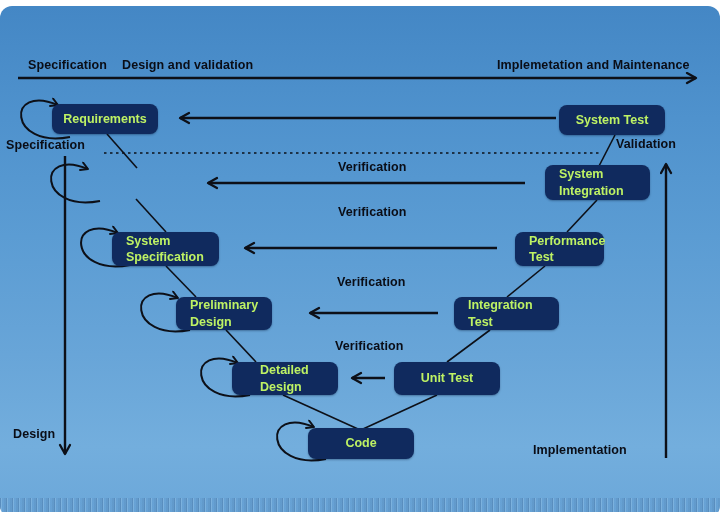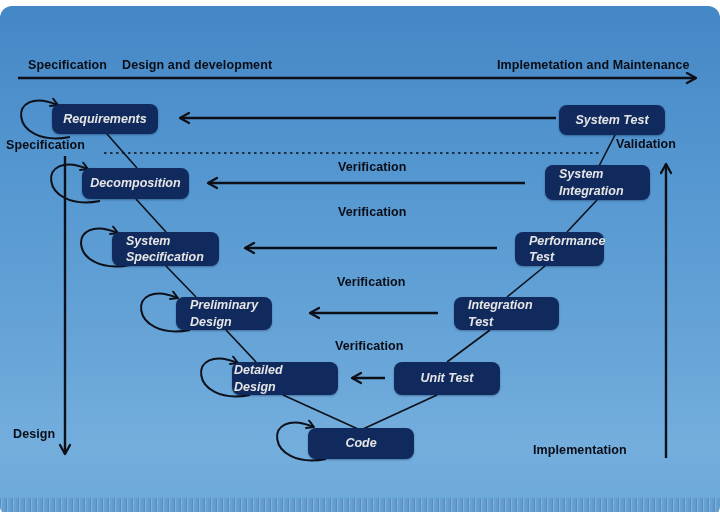--- a/index.html
+++ b/index.html
@@ -8,25 +8,24 @@
     background:linear-gradient(180deg,#4487c5 0%,#4f92cd 22%,#5b9cd3 45%,#68a5d8 68%,#73aedd 86%,#6ba7d9 100%);
     font-family:"Liberation Sans","DejaVu Sans",sans-serif;
     margin-top:6px;
   }
   .lines{position:absolute;left:0;top:0;width:720px;height:512px;}
   .lbl{
     position:absolute;font-weight:bold;font-size:12.5px;color:#0a0d16;
     white-space:nowrap;letter-spacing:0.1px;
   }
   .box{
-    position:absolute;background:#102a5e;color:#e5e5e5;border-radius:8px;
+    position:absolute;background:#102a5e;color:#bef264;border-radius:8px;
     font-weight:bold;font-size:12.5px;line-height:1.3;display:flex;align-items:center;
     padding:0 14px;white-space:pre-line;box-sizing:border-box;
     box-shadow:0 1px 2px rgba(0,20,50,0.35);
-    font-style:italic;
   }
   .box.center{justify-content:center;text-align:center;padding:0 4px;}
   .noise{
     position:absolute;left:0;right:0;bottom:4px;height:16px;opacity:.65;
     background:repeating-linear-gradient(90deg,
       rgba(12,34,78,.30) 0 1px, rgba(255,255,255,.16) 1px 2px,
       rgba(70,120,180,.22) 2px 4px, rgba(20,50,100,.18) 4px 6px);
   }
 </style>
 </head>
@@ -73,40 +72,39 @@
 
     <path d="M70,131 C8,143 6,77 58,99" stroke="#0d1018" stroke-width="2" fill="none" marker-end="url(#chevS)"></path>
     <path d="M100,195 C38,207 36,141 88,163" stroke="#0d1018" stroke-width="2" fill="none" marker-end="url(#chevS)"></path>
     <path d="M130,259 C68,271 66,205 118,227" stroke="#0d1018" stroke-width="2" fill="none" marker-end="url(#chevS)"></path>
     <path d="M190,324 C128,336 126,270 178,292" stroke="#0d1018" stroke-width="2" fill="none" marker-end="url(#chevS)"></path>
     <path d="M250,389 C188,401 186,335 238,357" stroke="#0d1018" stroke-width="2" fill="none" marker-end="url(#chevS)"></path>
     <path d="M326,453 C264,465 262,399 314,421" stroke="#0d1018" stroke-width="2" fill="none" marker-end="url(#chevS)"></path>
   </svg>
 
   <div class="lbl" style="left:28px;top:52px">Specification</div>
-  <div class="lbl" style="left:122px;top:52px">Design and development</div>
+  <div class="lbl" style="left:122px;top:52px">Design and validation</div>
   <div class="lbl" style="left:497px;top:52px">Implemetation and Maintenance</div>
 
   <div class="lbl" style="left:338px;top:154px">Verification</div>
   <div class="lbl" style="left:338px;top:199px">Verification</div>
   <div class="lbl" style="left:337px;top:269px">Verification</div>
   <div class="lbl" style="left:335px;top:333px">Verification</div>
 
   <div class="lbl" style="left:6px;top:132px">Specification</div>
   <div class="lbl" style="left:13px;top:421px">Design</div>
   <div class="lbl" style="left:616px;top:131px">Validation</div>
   <div class="lbl" style="left:533px;top:437px">Implementation</div>
 
   <div class="box center" style="left:52px;top:98px;width:106px;height:30px">Requirements</div>
-  <div class="box center" style="left:82px;top:162px;width:107px;height:31px">Decomposition</div>
   <div class="box" style="left:112px;top:226px;width:107px;height:34px">System
 Specification</div>
   <div class="box" style="left:176px;top:291px;width:96px;height:33px">Preliminary
 Design</div>
-  <div class="box" style="left:232px;top:356px;width:106px;height:33px;padding-left:2px">Detailed
+  <div class="box" style="left:232px;top:356px;width:106px;height:33px;padding-left:28px">Detailed
 Design</div>
   <div class="box center" style="left:308px;top:422px;width:106px;height:31px">Code</div>
 
   <div class="box center" style="left:394px;top:356px;width:106px;height:33px">Unit Test</div>
   <div class="box" style="left:454px;top:291px;width:105px;height:33px">Integration
 Test</div>
   <div class="box" style="left:515px;top:226px;width:89px;height:34px">Performance
 Test</div>
   <div class="box" style="left:545px;top:159px;width:105px;height:35px">System
 Integration</div>

